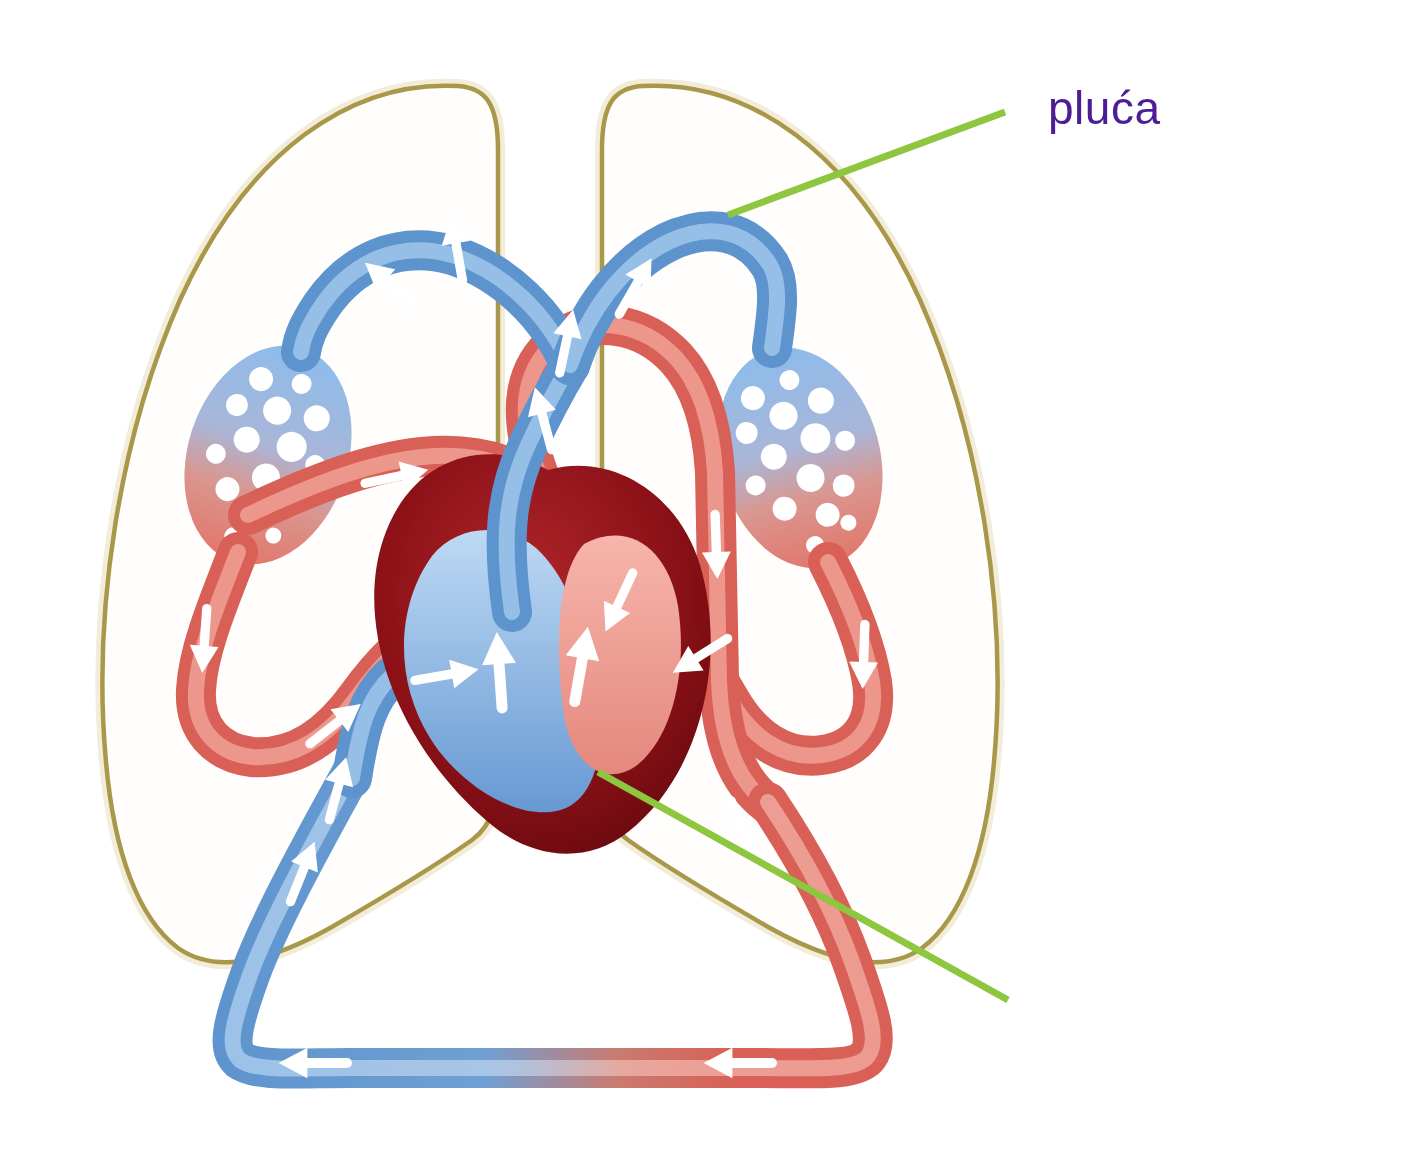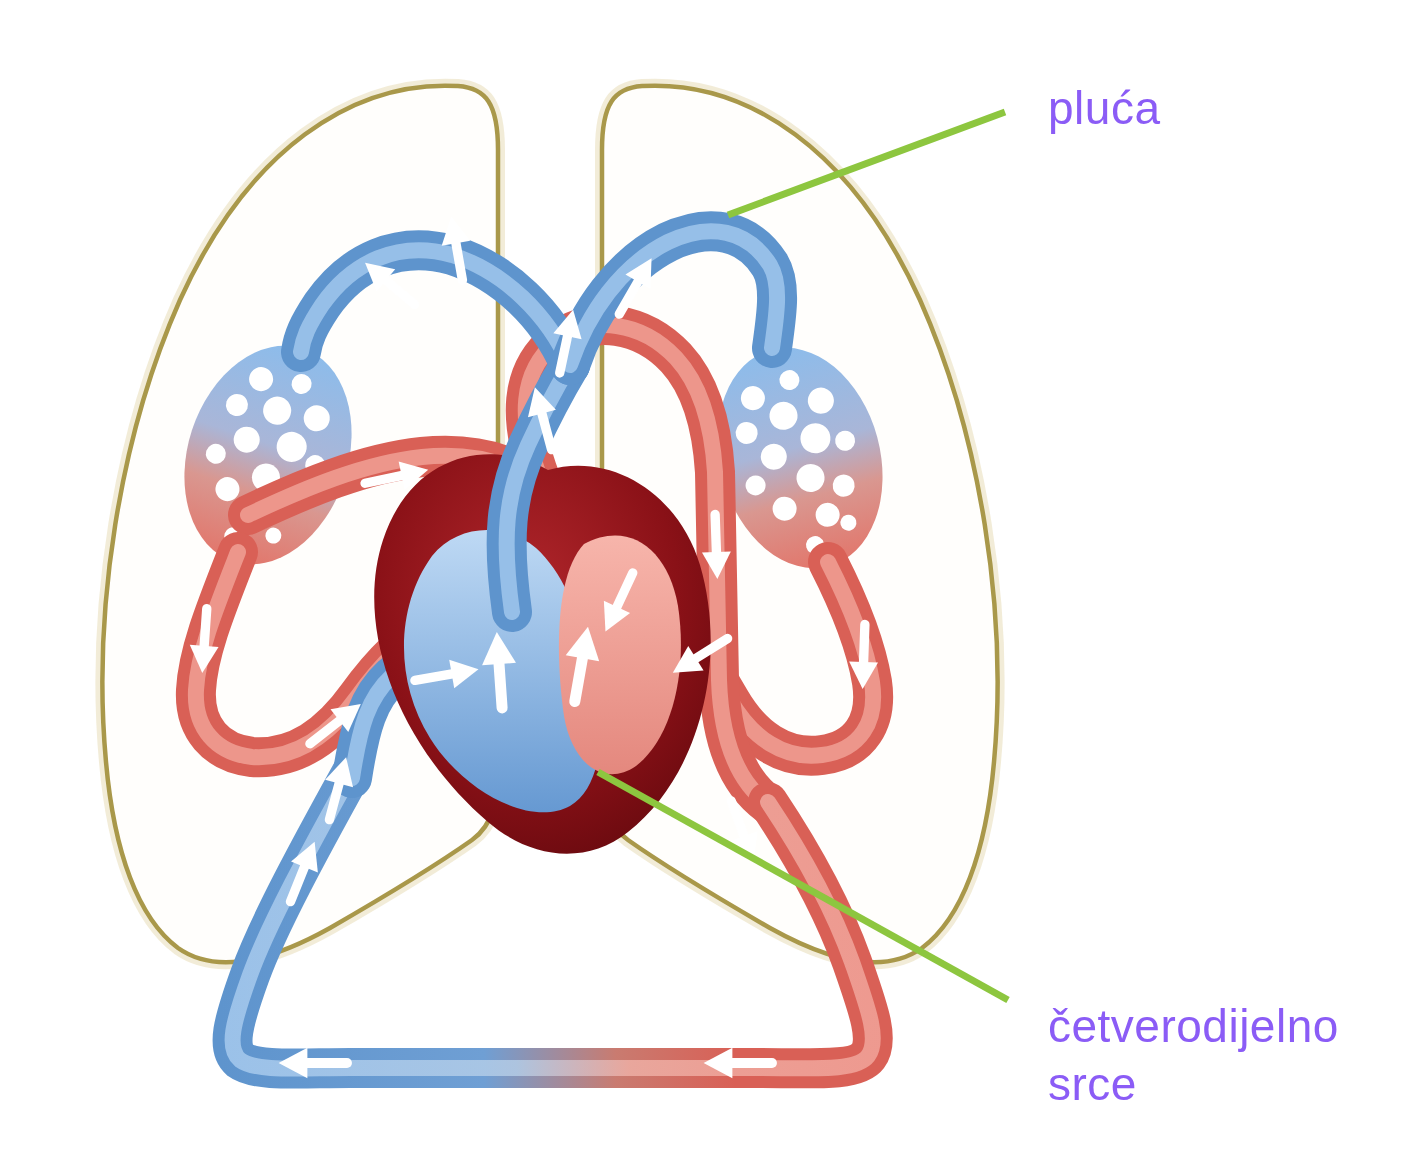--- a/index.html
+++ b/index.html
@@ -8,21 +8,21 @@
   #stage svg{position:absolute;left:0;top:0;}
   .lungHalo{fill:none;stroke:#ece4c8;stroke-width:14;opacity:.7;}
   .lung{fill:#fffefc;stroke:#a9984a;stroke-width:4.5;}
   .vBlue{fill:none;stroke:#5e94cd;stroke-width:40;stroke-linecap:round;stroke-linejoin:round;}
   .vBlueHi{fill:none;stroke:#aacdf0;stroke-width:16;stroke-linecap:round;stroke-linejoin:round;opacity:.75;}
   .vRed{fill:none;stroke:#d96056;stroke-width:40;stroke-linecap:round;stroke-linejoin:round;}
   .vRedHi{fill:none;stroke:#f3a89e;stroke-width:16;stroke-linecap:round;stroke-linejoin:round;opacity:.75;}
   .vSys{fill:none;stroke:url(#sysGrad);stroke-width:40;stroke-linecap:round;stroke-linejoin:round;}
   .vSysHi{fill:none;stroke:url(#sysGradHi);stroke-width:16;stroke-linecap:round;stroke-linejoin:round;opacity:.8;}
   .callout{stroke-width:7;stroke-linecap:butt;}
-  .diagram-label{position:absolute;color:#8b5cf6;font-size:46px;line-height:1.25;
+  .diagram-label{position:absolute;color:#4c1d95;font-size:46px;line-height:1.25;
                  white-space:pre-line;letter-spacing:.5px;}
   #label-lungs{left:1048px;top:80px;}
   #label-heart{left:1048px;top:998px;}
 </style>
 </head>
 <body>
 
 <div id="stage">
   <svg width="1410" height="1157" viewBox="0 0 1410 1157">
     <defs>
@@ -183,15 +183,13 @@
       <use href="#arr" transform="translate(622,596) rotate(205) scale(0.85)"></use>
       <use href="#arr" transform="translate(320,1063) rotate(-90) scale(0.9)"></use>
       <use href="#arr" transform="translate(745,1063) rotate(-90) scale(0.9)"></use>
     </g>
 
     <line class="callout" x1="1005" y1="112" x2="728" y2="215" stroke="#8dc63f"></line>
     <line class="callout" x1="598" y1="772" x2="1008" y2="1000" stroke="#8dc63f"></line>
   </svg>
 
   <div id="label-lungs" class="diagram-label">pluća</div>
-  <div id="label-heart" class="diagram-label">četverodijelno
-srce</div>
 </div>
 
 </body></html>

